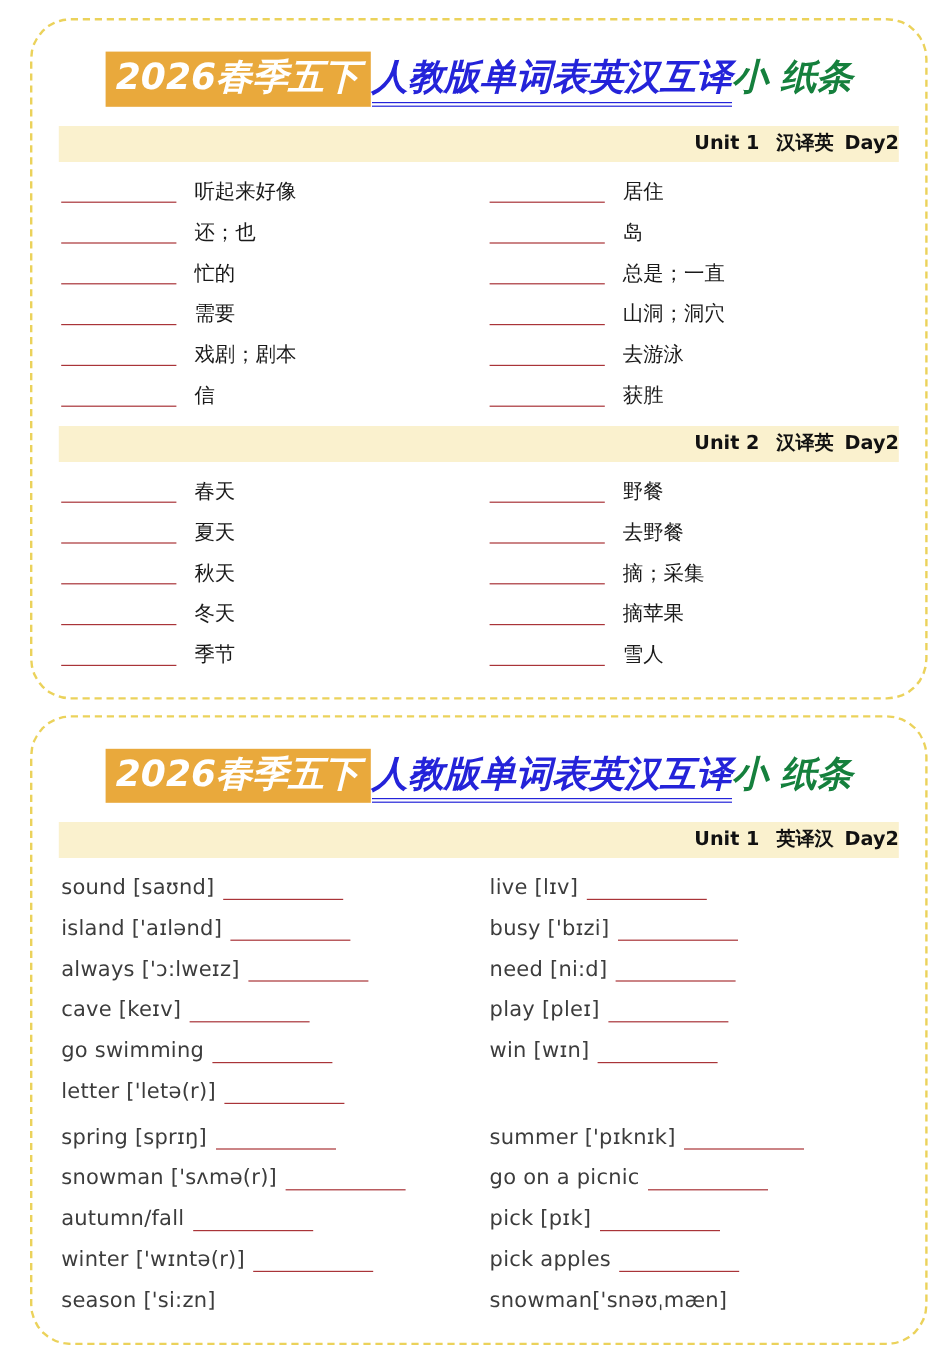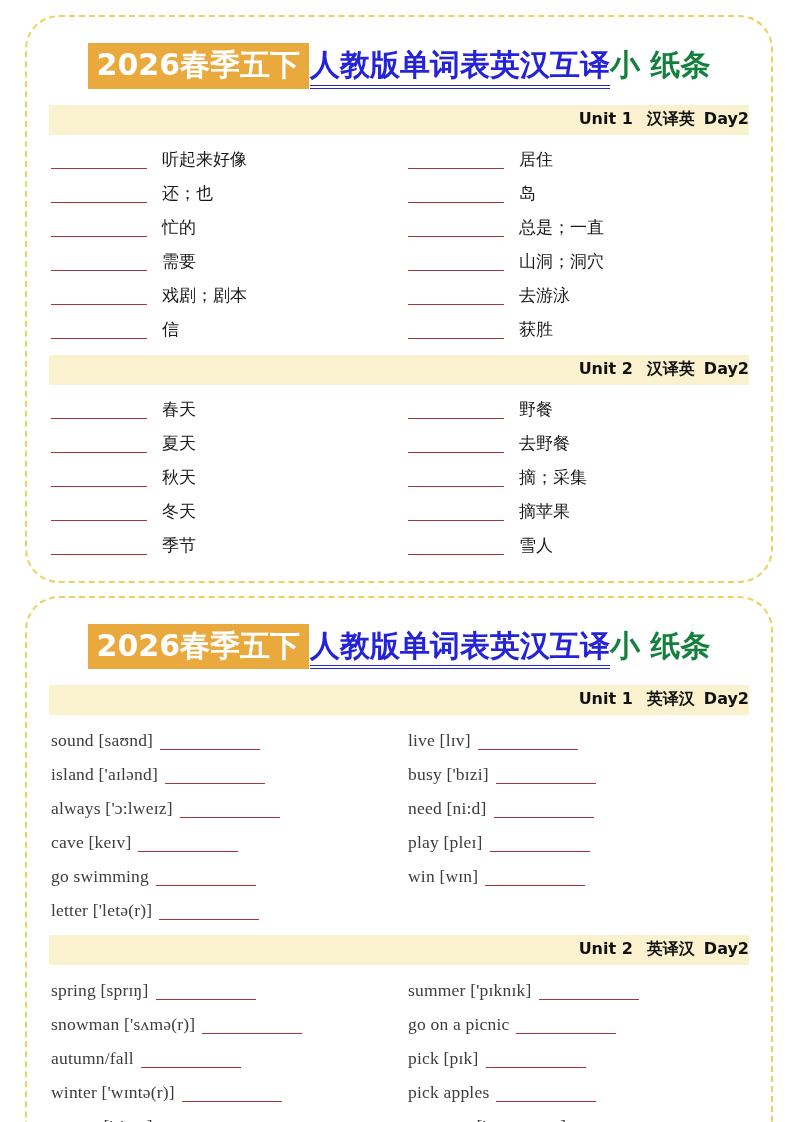--- a/index.html
+++ b/index.html
@@ -28,20 +28,21 @@
   .card + .card{margin-top:13px;}
   .card-title{
     display:flex;
     justify-content:center;
     align-items:baseline;
     white-space:nowrap;
     font-size:30px;
     font-weight:bold;
     margin:2px 0 16px 0;
     line-height:1.25;
+    font-style:italic;
   }
   .title-badge{
     background:var(--c-badge);
     color:#ffffff;
     padding:3px 9px 5px 9px;
   }
   .title-blue{
     color:var(--c-blue);
     border-bottom:4px double var(--c-blue);
     padding-bottom:1px;
@@ -58,21 +59,20 @@
     color:#111;
     padding:4px 0 5px 0;
     margin:6px 0 6px 0;
   }
   .section-bar .sep{display:inline-block;width:14px;}
   .section-bar .sep2{display:inline-block;width:9px;}
   .word-grid{
     display:grid;
     grid-template-columns:357px 1fr;
     padding:2px 0 2px 2px;
-    font-family:Liberation Serif, serif;
   }
   .cell{
     height:34px;
     display:flex;
     align-items:center;
   }
   .blank{
     display:inline-block;
     height:1px;
     border-bottom:1.6px solid var(--c-line);
@@ -247,21 +247,20 @@
         </div>
         <div class="cell">
           <span class="word">win [wɪn]</span>
           <span class="blank"></span>
         </div>
         <div class="cell">
           <span class="word">letter ['letə(r)]</span>
           <span class="blank"></span>
         </div>
       </div>
-      <div class="section-bar"><span>Unit 2</span><span class="sep"></span><span>英译汉</span><span class="sep2"></span><span>Day2</span></div>
       <div class="word-grid mode-en">
         <div class="cell">
           <span class="word">spring [sprɪŋ]</span>
           <span class="blank"></span>
         </div>
         <div class="cell">
           <span class="word">summer ['pɪknɪk]</span>
           <span class="blank"></span>
         </div>
         <div class="cell">

